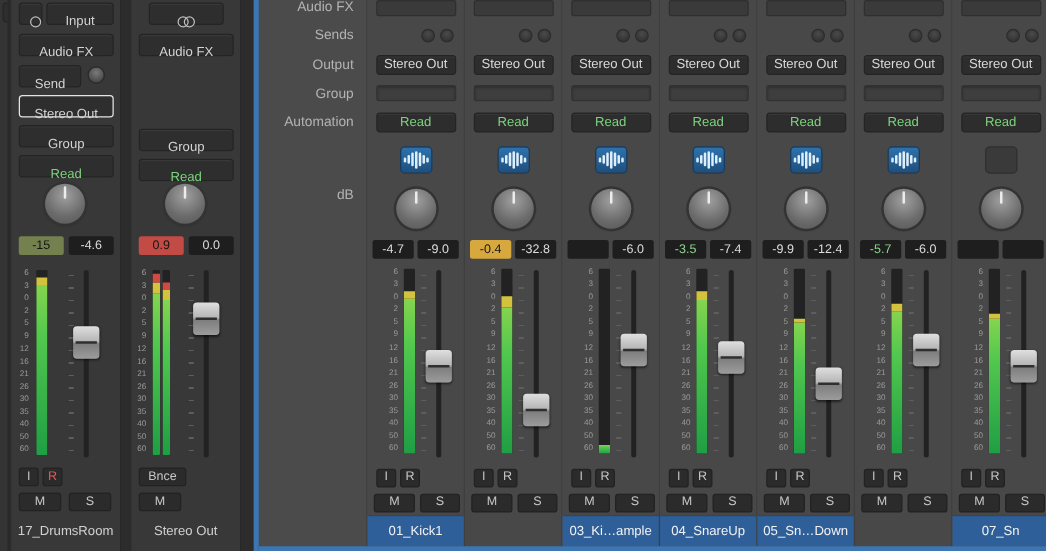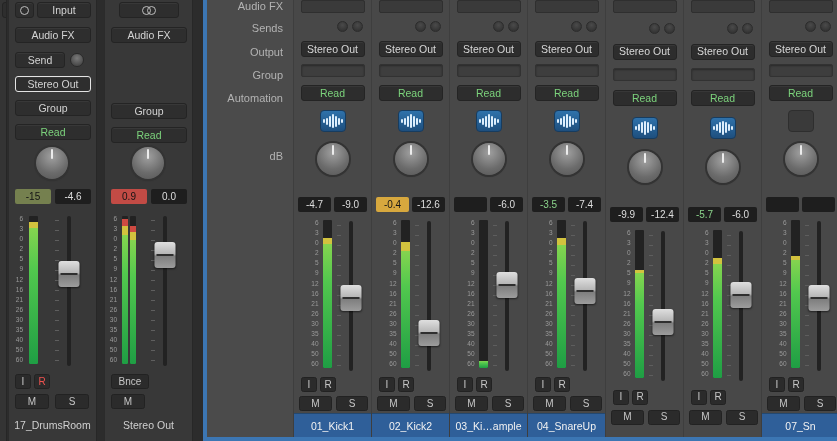--- a/index.html
+++ b/index.html
@@ -8,21 +8,21 @@
   *{box-sizing:border-box;}
   .screen{position:relative;width:837px;height:441px;}
 
   
   .left-pane{position:absolute;left:0;top:0;width:203px;height:441px;background:#2c2c2c;}
   .sliver{position:absolute;left:0;top:0;width:7px;height:441px;background:#343434;overflow:hidden;border-right:1px solid #262626;}
   .sliver .frag{position:absolute;left:2px;top:2px;width:16px;height:16px;background:#2e2e2e;border:1px solid #242424;border-radius:3px;}
   .lstrip{position:absolute;top:0;width:89px;height:441px;background:#383838;border-left:1px solid #2b2b2b;border-right:1px solid #272727;}
   #lstrip0{left:8px;} #lstrip1{left:104px;}
   .ls-btn{position:absolute;height:16px;background:#2e2e2e;border:1px solid #242424;border-radius:3px;
-    color:#d3d3d3;font-size:10.5px;line-height:13px;text-align:center;padding:0;
+    color:#d3d3d3;font-size:10.5px;line-height:13px;text-align:center;padding:8px;
     box-shadow:inset 0 1px 0 rgba(255,255,255,.05);font-family:inherit;}
   .ls-btn.selected{border-color:#e4e4e4;}
   .ls-btn.read{color:#7cd37c;}
   .ring{display:inline-block;width:9px;height:9px;border:1.5px solid #bdbdbd;border-radius:50%;vertical-align:middle;}
   .ring+.ring{margin-left:-4px;}
   .mini-knob{position:absolute;width:14px;height:14px;border-radius:50%;
     background:radial-gradient(circle at 50% 35%,#7a7a7a,#4c4c4c 70%);border:1px solid #2a2a2a;}
   .knob{position:relative;width:32px;height:32px;border-radius:50%;
     background:radial-gradient(circle at 50% 30%,#a0a0a0,#6b6b6b 60%,#565656);
     box-shadow:0 0 0 2px #333,0 1px 2px rgba(0,0,0,.5);}
@@ -55,21 +55,21 @@
     border-left:4px solid #3c76b3;overflow:hidden;}
   .bottom-border{position:absolute;left:0;bottom:0;width:100%;height:4px;background:#3c76b3;z-index:5;}
   .labels-col{position:absolute;left:0;top:0;width:86px;height:437px;}
   .labels-col .lrow{display:flex;align-items:center;justify-content:flex-end;padding-right:10px;
     color:#b3b3b3;font-size:11px;}
   .channels{position:absolute;left:86px;top:0;width:548px;height:437px;display:flex;border-left:1px solid #3e3e3e;}
   .channel{width:78px;height:437px;background:#484848;border-right:1px solid #3e3e3e;display:flex;flex-direction:column;}
   .row{display:flex;align-items:center;justify-content:center;}
   .r-fx{height:16px;} .r-sends{height:24px;justify-content:flex-end;padding-right:8px;gap:4px;}
   .r-output{height:23px;} .r-group{height:23px;} .r-auto{height:24px;}
-  .r-eq{height:35px;} .r-pan{height:43px;} .r-db{height:22px;gap:3px;margin-top:15px;}
+  .r-eq{height:35px;} .r-pan{height:43px;} .r-db{height:22px;gap:3px;}
   .r-meter{height:162px;align-items:flex-start;padding-top:5px;}
   .r-ir{height:20px;justify-content:flex-start;padding-left:7px;gap:3px;}
   .r-ms{height:20px;justify-content:flex-start;padding-left:5px;gap:4px;}
   .fx-slot{width:64px;height:13px;margin-top:-3px;background:#3a3a3a;border:1px solid #2f2f2f;border-radius:2px;}
   .send-knob{display:inline-block;width:11px;height:11px;border-radius:50%;
     background:radial-gradient(circle at 50% 35%,#4a4a4a,#343434 75%);border:1px solid #2c2c2c;}
   .btn{width:64px;height:16px;background:#2d2d2d;border:1px solid #242424;border-radius:3px;
     color:#d8d8d8;font-size:10.5px;line-height:13px;text-align:center;padding:0;
     box-shadow:inset 0 1px 0 rgba(255,255,255,.05);font-family:inherit;}
   .btn.read{color:#7cd37c;}
@@ -313,21 +313,21 @@
               <i></i>
             </div>
           </div>
     <div class="row r-pan">
             <div class="knob">
               <span class="ind"></span>
             </div>
           </div>
     <div class="row r-db">
       <div class="val small peak" style="background: rgb(215, 168, 62); color: rgb(21, 21, 21);">-0.4</div>
-      <div class="val small">-12.6</div>
+      <div class="val small">-32.8</div>
     </div>
     <div class="row r-meter">
       <div class="scale">
               <span>6</span>
               <span>3</span>
               <span>0</span>
               <span>2</span>
               <span>5</span>
               <span>9</span>
               <span>12</span>
@@ -350,21 +350,20 @@
       </div>
     </div>
     <div class="row r-ir">
       <button class="sq">I</button>
       <button class="sq">R</button>
     </div>
     <div class="row r-ms">
       <button class="mbtn">M</button>
       <button class="sbtn">S</button>
     </div>
-    <div class="name">02_Kick2</div>
   </div>
 
   <div class="channel">
     <div class="row r-fx">
             <div class="fx-slot"></div>
           </div>
     <div class="row r-sends">
       <span class="send-knob"></span>
       <span class="send-knob"></span>
     </div>
@@ -575,20 +574,21 @@
       </div>
     </div>
     <div class="row r-ir">
       <button class="sq">I</button>
       <button class="sq">R</button>
     </div>
     <div class="row r-ms">
       <button class="mbtn">M</button>
       <button class="sbtn">S</button>
     </div>
+    <div class="name">05_Sn…Down</div>
   </div>
 
   <div class="channel">
     <div class="row r-fx">
             <div class="fx-slot"></div>
           </div>
     <div class="row r-sends">
       <span class="send-knob"></span>
       <span class="send-knob"></span>
     </div>

